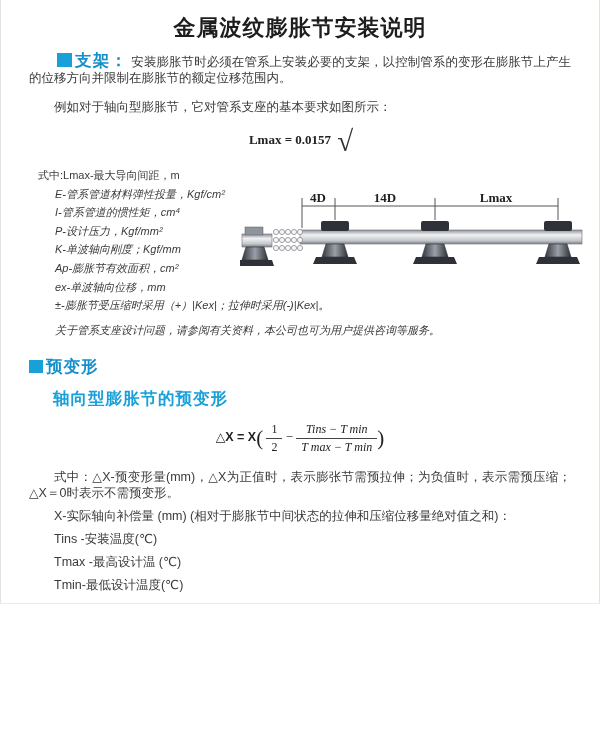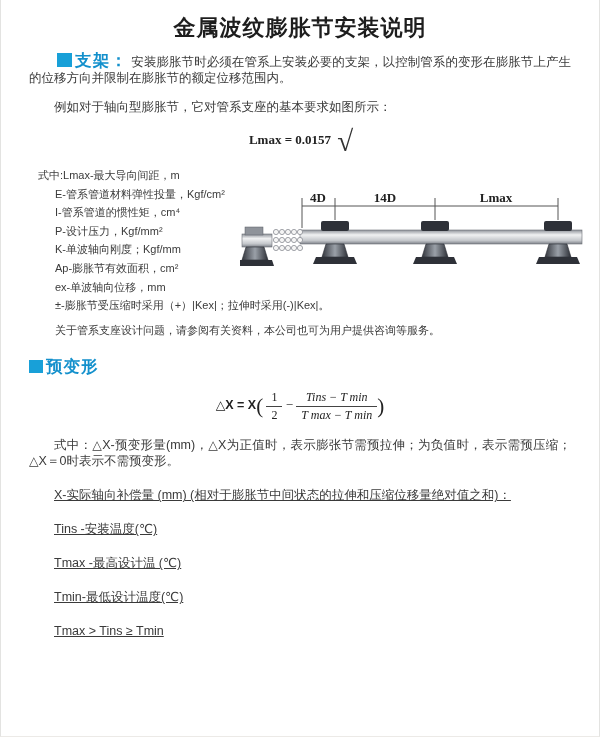--- a/index.html
+++ b/index.html
@@ -3,21 +3,21 @@
 <meta charset="utf-8">
 <style>
   * { margin:0; padding:0; box-sizing:border-box; }
   html,body { background:#ffffff; }
   body {
     width:600px; height:737px;
     font-family:"Liberation Sans","DejaVu Sans",sans-serif;
     color:#3a3a3a;
   }
   .page {
-    position:relative; width:600px; height:737px; overflow:hidden;
+    position:relative; width:600px; height:604px; overflow:hidden;
     background:#ffffff;
     border-left:1px solid #e3e3e1; border-right:1px solid #e3e3e1;
     border-bottom:1px solid #eceae7;
   }
   .title {
     text-align:center; font-size:22px; font-weight:bold; color:#1d1d1d;
     padding-top:13px; letter-spacing:1px;
   }
   .para { margin:0 28px; font-size:12.5px; line-height:16px; color:#3a3a3a; }
   .indent { text-indent:2em; }
@@ -39,40 +39,40 @@
   }
   .f1 { margin-top:10px; font-size:13px; font-weight:bold; }
   .radical { font-size:29px; font-weight:normal; vertical-align:middle; margin-left:6px; margin-right:-2px; color:#333; }
   .sqrt-body { display:inline-block; border-top:1.4px solid #444; vertical-align:middle; padding:1px 2px 0 2px; }
   .frac { display:inline-block; vertical-align:middle; text-align:center; font-style:italic; }
   .frac .fnum { display:block; border-bottom:1px solid #444; padding:0 5px 1px; }
   .frac .fden { display:block; padding:1px 5px 0; }
   .frac.upright { font-style:normal; }
 
   .defs { margin:8px 28px 0 37px; font-size:11px; line-height:18.6px; }
-  .def-sub { padding-left:17px; }
+  .def-sub { padding-left:17px;font-style:italic; }
   .consult-line { margin-top:6px; }
 
   .diagram { position:absolute; top:190px; right:14px; }
 
   .sec2 { margin:11px 0 0 28px; }
   .sec2 .sq { width:14px; height:13px; }
   .preform-para { margin-top:6px; line-height:21px; }
 
   .sub-head {
     color:#18a0d8; font-size:16.5px; font-weight:bold; letter-spacing:1px;
   }
   .axial-head { margin:10px 0 0 52px; }
 
   .f2 { margin-top:12px; font-size:13px; }
   .f2 .f-lhs { font-weight:bold; font-family:"Liberation Sans","DejaVu Sans",sans-serif; font-size:12.5px; }
   .paren { font-size:21px; vertical-align:middle; font-weight:normal; }
   .f2 .frac { font-size:12px; }
   .note1 { margin-top:14px; }
-  .temp-line { margin-top:18px;text-decoration:underline; }
+  .temp-line { margin-top:7px; }
 
   svg text { font-family:"Liberation Serif","DejaVu Serif",serif; font-weight:bold; fill:#222; }
 </style>
 </head>
 <body>
 
 <div class="page">
 
   <h1 class="title">金属波纹膨胀节安装说明</h1>
 
@@ -163,20 +163,21 @@
     <g>
       <rect x="304" y="31" width="28" height="10" rx="2" fill="#2e3138"></rect>
       <polygon points="309,54 327,54 331,67 305,67" fill="url(#pedGrad)" stroke="#2c2f36" stroke-width="0.6"></polygon>
       <polygon points="299,67 337,67 340,74 296,74" fill="#2e3138"></polygon>
     </g>
   </svg>
 
   <h2 class="sec2"><span class="sq"></span><span class="sec-head-blue">预变形</span></h2>
 
 
+  <h3 class="sub-head axial-head">轴向型膨胀节的预变形</h3>
 
   <div class="formula f2">
     <span class="f-lhs">△X = X</span><span class="paren">(</span>
     <span class="frac upright"><span class="fnum">1</span><span class="fden">2</span></span>
     <span>−</span>
     <span class="frac"><span class="fnum">Tins − T min</span><span class="fden">T max − T min</span></span><span class="paren">)</span>
   </div>
 
   <p class="para indent just note1">式中：△X-预变形量(mm)，△X为正值时，表示膨张节需预拉伸；为负值时，表示需预压缩；△X＝0时表示不需预变形。</p>
   <p class="para indent temp-line">X-实际轴向补偿量 (mm) (相对于膨胀节中间状态的拉伸和压缩位移量绝对值之和)：</p>

